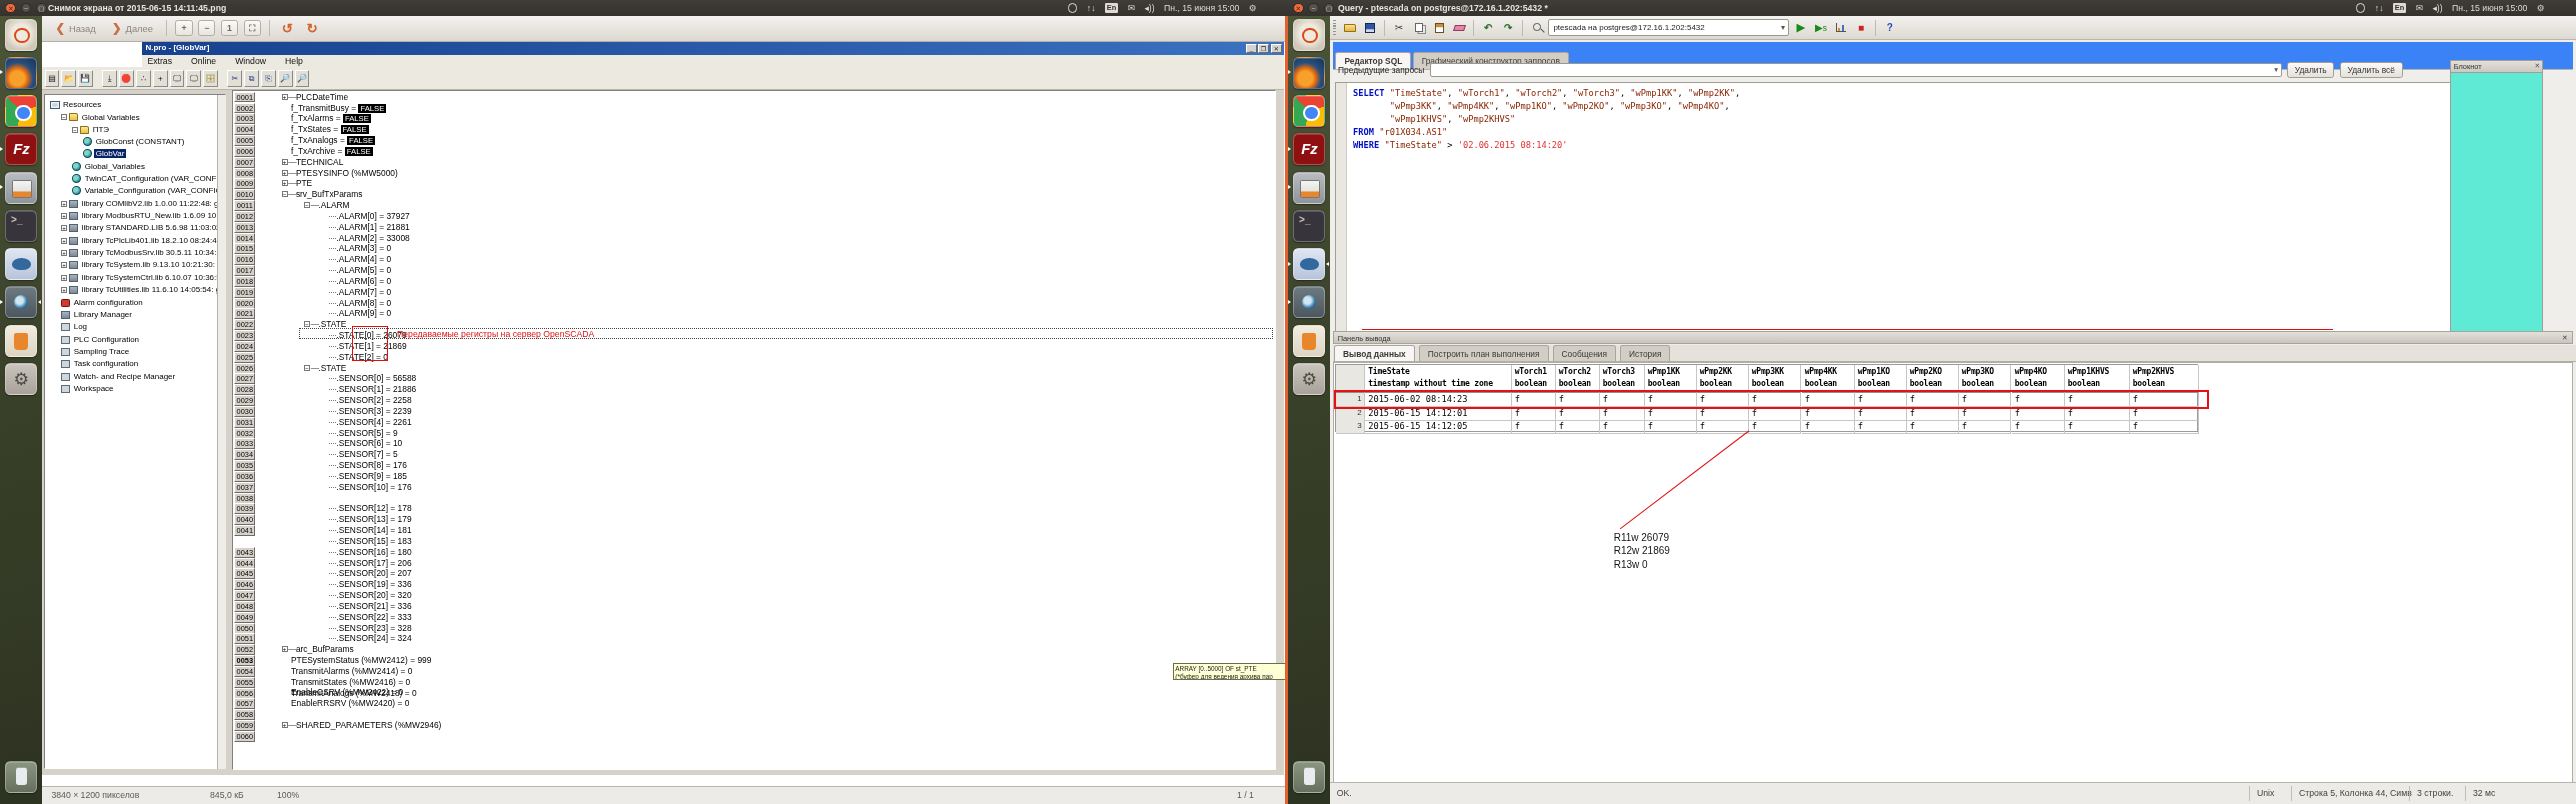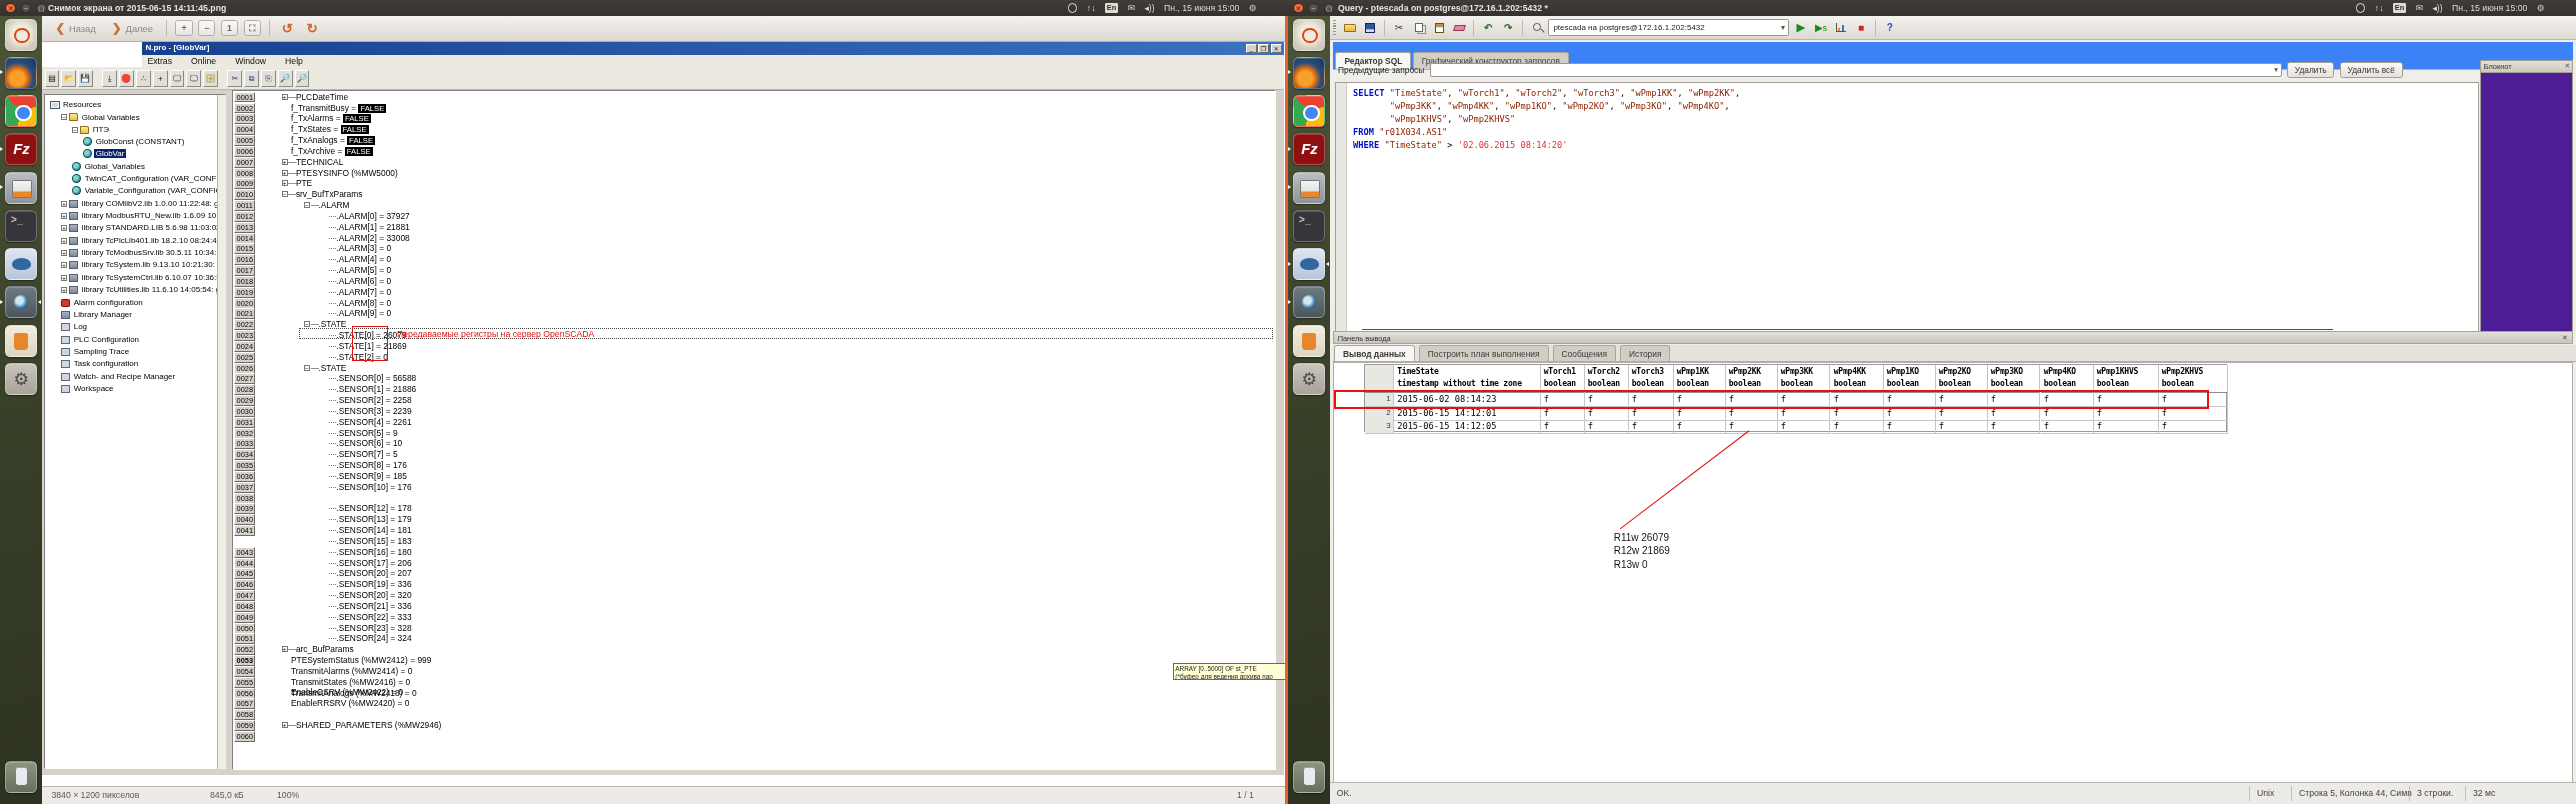--- a/index.html
+++ b/index.html
@@ -157,32 +157,32 @@
   #pg-prev-combo { width:852px; height:14.8px; background:#fff; border:0.7px solid #9d988f; border-radius:2px; position:relative;}
   #pg-prev-combo::after { content:"▾"; position:absolute; right:2.7px; top:1.3px; color:#555; font-size:7.4px;}
   .pg-btn { height:16px; padding:0 6.7px; background:linear-gradient(#fbfaf8,#e4e1da);
     border:0.7px solid #a39e94; border-radius:2.7px; font-size:8.4px; line-height:14.8px; color:#333; }
   #sql-editor { left:4.7px; top:66px; width:1144px; height:256px; background:#fff; border:0.7px solid #a39e94; }
   #sql-margin { position:absolute; left:0; top:0; width:11.4px; height:100%; background:#e9e7e2; border-right:0.7px solid #cfcbc3;}
   .sql-line { position:absolute; left:17.4px; font-family:"DejaVu Sans Mono", monospace; font-size:8.7px; white-space:pre; color:#000;}
   .sql-kw { color:#0010c8; font-weight:bold; }
   .sql-id { color:#8b2500; }
   .sql-str { color:#e03030; }
-  #scratch { left:1150px; top:44px; width:93px; height:278px; background:#4c1d95; border:0.7px solid #a39e94;}
+  #scratch { left:1120px; top:44px; width:93px; height:278px; background:#5eead4; border:0.7px solid #a39e94;}
   #scratch-cap { height:12px; background:linear-gradient(#e3e0da,#cdc9c1); border-bottom:0.7px solid #a39e94;
     font-size:7.4px; padding:1.3px 2.7px; color:#333; }
   #scratch-x { position:absolute; right:2px; top:1.3px; font-size:6.7px; color:#555; }
   #red-divider { left:32px; top:313px; width:971px; height:1.3px; background:#e01010; }
   #out-cap { left:2.7px; top:315px; width:1240px; height:13.4px; background:linear-gradient(#e3e0da,#c9c5bd);
     border:0.7px solid #a8a39a; font-size:7.4px; padding:2px 4px; color:#333;}
   #out-cap-x { position:absolute; right:4px; top:2px; font-size:6.7px; color:#444;}
   #out-tabs { left:2.7px; top:329px; width:1356px; height:17.4px; background:#e6e2db; border-bottom:0.7px solid #b3aea5;
     display:flex; align-items:flex-end; gap:4px; padding-left:1.3px;}
   #out-body { left:2.7px; top:346px; width:1240px; height:421px; background:#fff; border:0.7px solid #b3aea5; }
-  #grid { position:absolute; left:1.3px; top:1.3px; border:0.7px solid #9a9a9a;margin-left:29px; }
+  #grid { position:absolute; left:1.3px; top:1.3px; border:0.7px solid #9a9a9a; }
   .gcell { position:absolute; border-right:0.7px solid #c6c6c6; border-bottom:0.7px solid #c6c6c6;
     font-family:"DejaVu Sans Mono", monospace; font-size:8.7px; padding:0.7px 2.7px; overflow:hidden; white-space:pre-line;}
   .ghead { font-weight:bold; font-size:8px; line-height:1.55; letter-spacing:-0.2px; background:#fff; border-bottom:0.7px solid #8e8e8e;}
   .ggut { background:#e9e7e2; text-align:right; color:#333; font-family:"Liberation Sans",sans-serif; font-size:8px;}
   #row-red-box { position:absolute; border:2px solid #e81010; }
   #ann-line { position:absolute; height:1.3px; background:#e01010; transform-origin:left center; }
   .ann-text { position:absolute; font-size:10px; color:#141414; white-space:nowrap; }
   #pg-status { left:0; top:766px; width:1246px; height:23px; background:#edebe7; border-top:0.7px solid #b9b4ac;
     font-size:8.7px; color:#46423c; }
   #pg-status span { position:absolute; top:5.4px; }

